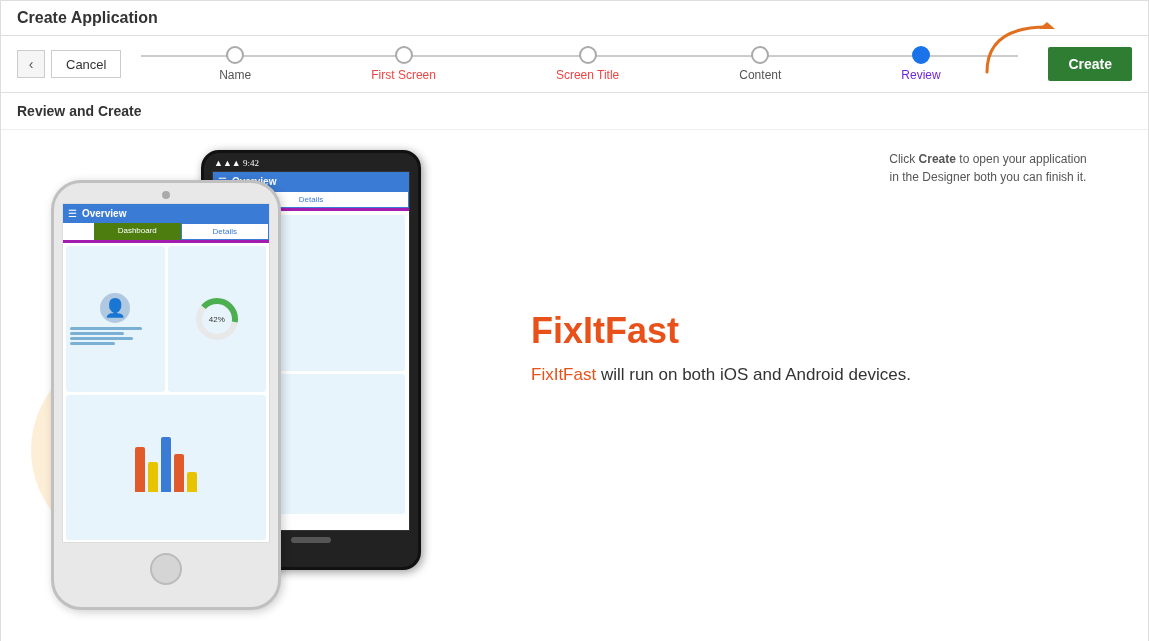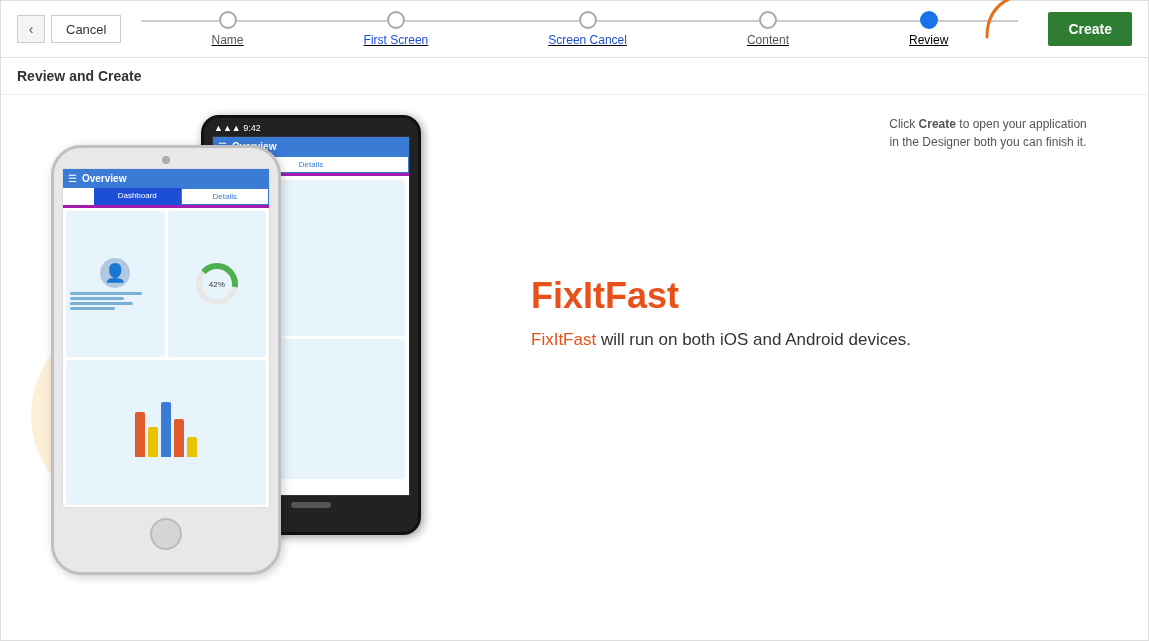--- a/index.html
+++ b/index.html
@@ -56,21 +56,20 @@
       margin-right: 20px;
     }
 
     
     .stepper {
       display: flex;
       align-items: center;
       flex: 1;
       justify-content: center;
       position: relative;
-      text-decoration: underline;
     }
     .stepper-steps {
       display: flex;
       align-items: flex-start;
       gap: 120px;
       position: relative;
       z-index: 1;
     }
     .step {
       display: flex;
@@ -91,25 +90,25 @@
     .step-circle.active {
       border-color: #1a73e8;
       background: #1a73e8;
     }
     .step-circle.visited {
       border-color: #aaa;
       background: #fff;
     }
     .step-label {
       font-size: 12px;
-      color: #1d4ed8;
+      color: #ef4444;
       white-space: nowrap;
     }
     .step-label.active {
-      color: #000000;
+      color: #6d28d9;
     }
     .step-label.default {
       color: #555;
     }
 
     .create-btn {
       height: 34px;
       padding: 0 20px;
       background: #2e7d32;
       color: #fff;
@@ -198,20 +197,21 @@
       border-radius: 18px;
       border: 3px solid #111;
       box-shadow: 2px 2px 10px rgba(0,0,0,0.4);
       z-index: 1;
     }
     .phone-black .top-bar {
       display: flex;
       justify-content: space-between;
       align-items: flex-start;
       padding: 5px 10px 3px;
+      font-family: Liberation Serif, serif;
     }
     .phone-black .top-bar .signal {
       font-size: 9px;
       color: #fff;
     }
     .phone-black .screen {
       margin: 0 8px;
       background: #fff;
       height: 360px;
       overflow: hidden;
@@ -256,21 +256,21 @@
       border-bottom: 3px solid #a21caf;
     }
     .app-tab {
       flex: 1;
       text-align: center;
       padding: 3px 0;
       font-size: 8px;
       cursor: pointer;
     }
     .app-tab.active {
-      background: #1d4ed8;
+      background: #4d7c0f;
       color: #fff;
       margin-left: 31px;
     }
     .app-tab.inactive {
       background: #fff;
       color: #333;
       border: 1px solid #3a7bd5;
       color: #3a7bd5;
     }
     .app-body {
@@ -396,20 +396,23 @@
       height: 2px;
       background: #ccc;
       z-index: 0;
     }
   </style>
 </head>
 <body>
 
 <div class="page-wrapper">
 
+  <div class="page-header">
+    <h1>Create Application</h1>
+  </div>
 
   <div class="toolbar">
     <button class="back-btn">‹</button>
     <button class="cancel-btn">Cancel</button>
 
     <div class="stepper">
       <div class="stepper-line"></div>
       <div class="stepper-steps">
 
         <div class="step">
@@ -417,21 +420,21 @@
           <span class="step-label default">Name</span>
         </div>
 
         <div class="step">
           <div class="step-circle visited"></div>
           <span class="step-label">First Screen</span>
         </div>
 
         <div class="step">
           <div class="step-circle visited"></div>
-          <span class="step-label">Screen Cancel</span>
+          <span class="step-label">Screen Title</span>
         </div>
 
         <div class="step">
           <div class="step-circle visited"></div>
           <span class="step-label default">Content</span>
         </div>
 
         <div class="step">
           <div class="step-circle active"></div>
           <span class="step-label active">Review</span>

